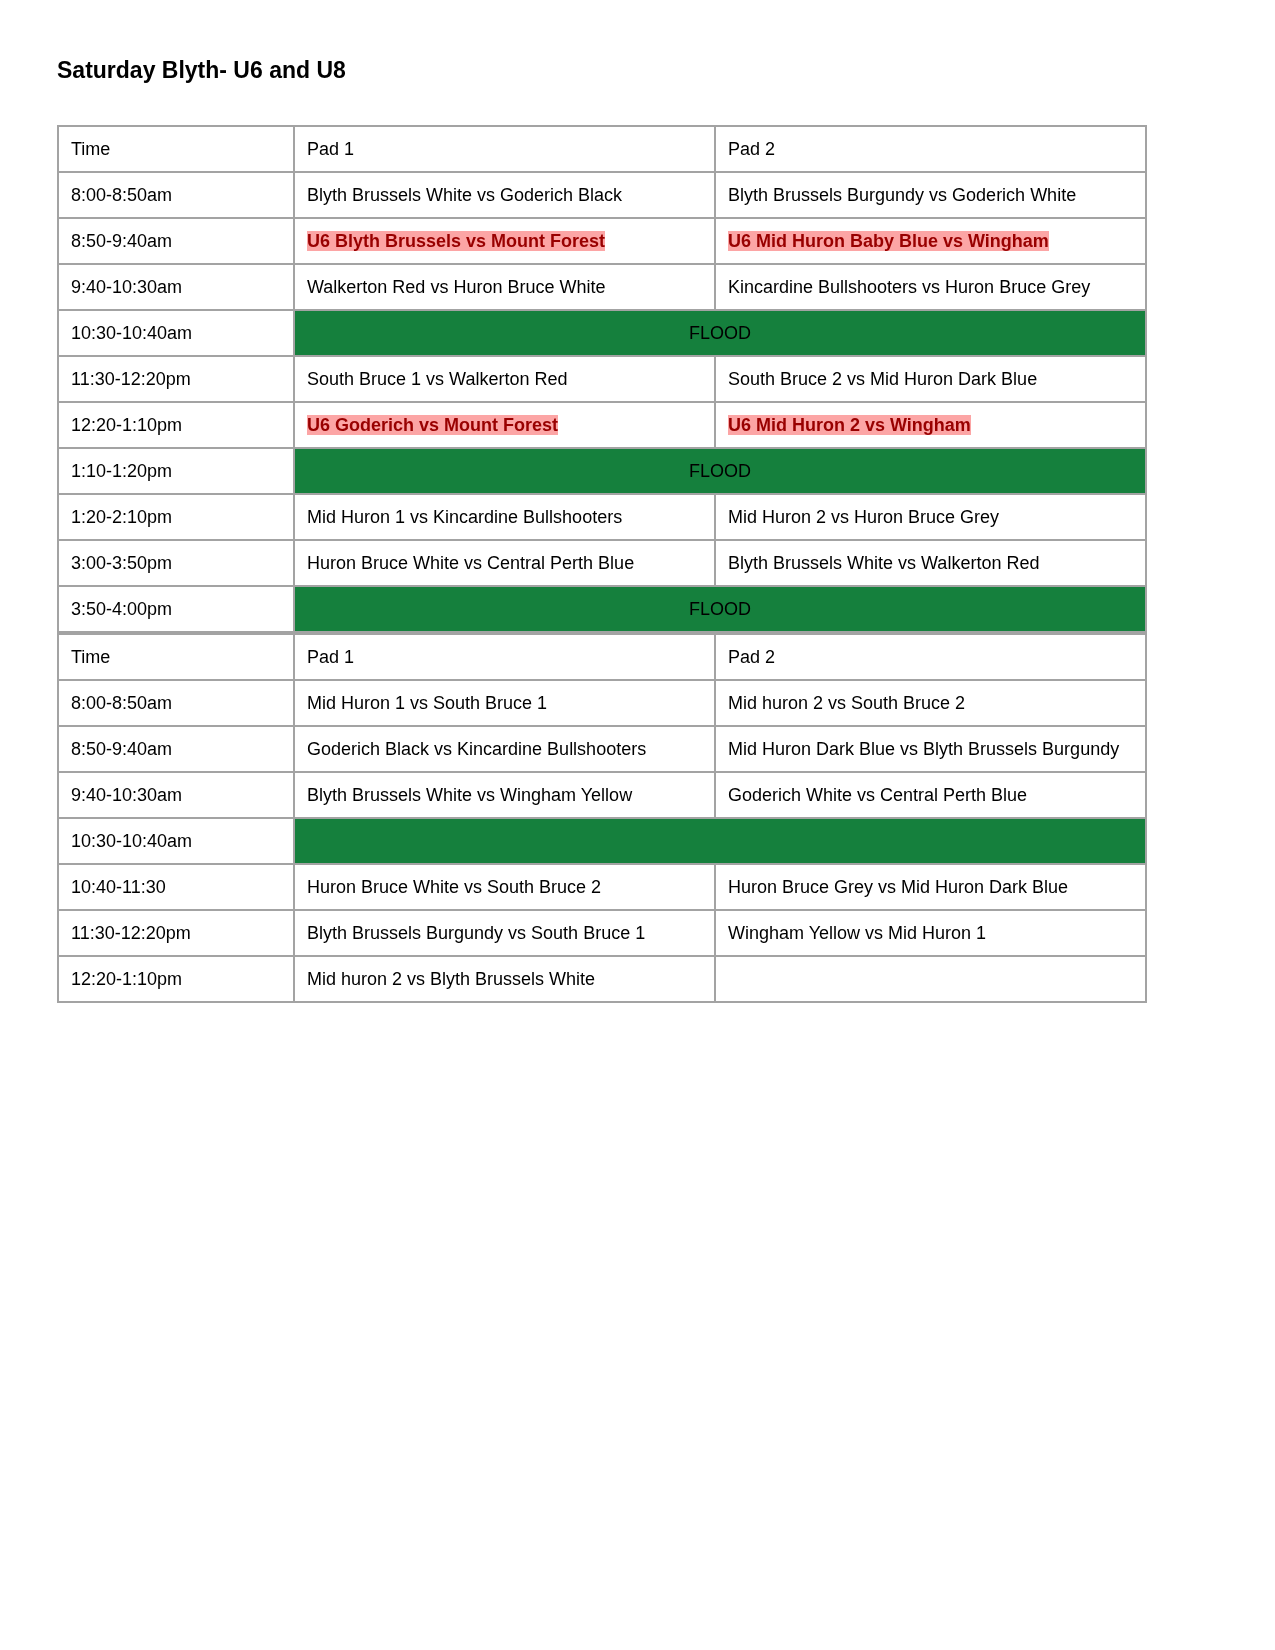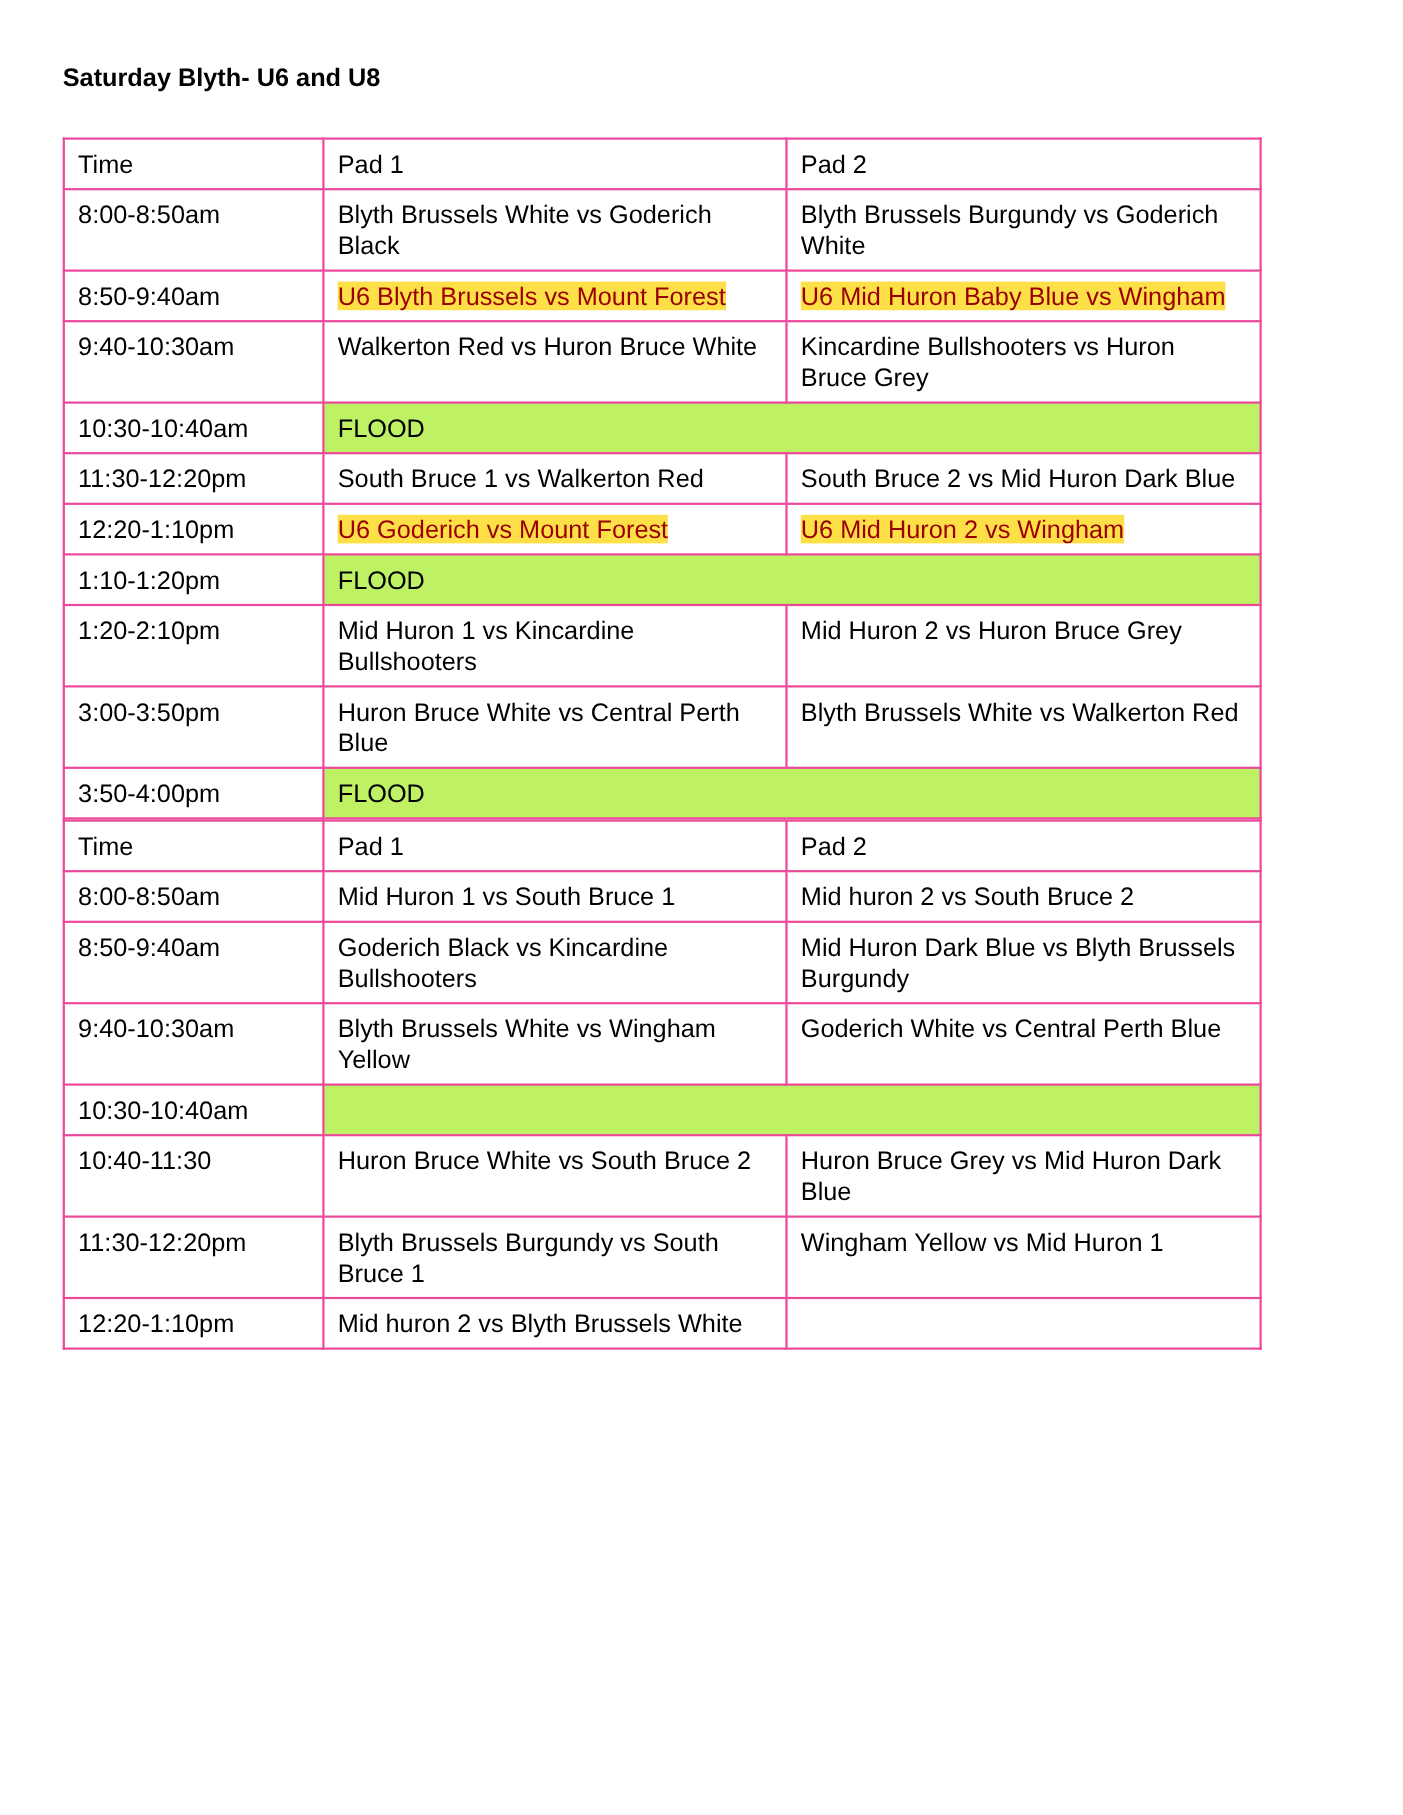--- a/index.html
+++ b/index.html
@@ -27,35 +27,36 @@
   .section-title.second {
     margin-top: 42px;
     margin-bottom: 37px;
   }
   table.sched {
     border-collapse: collapse;
     table-layout: fixed;
     width: 1088px;
   }
   table.sched td {
-    border: 2px solid #ec4899;
+    border: 2px solid #a3a3a3;
     padding: 8px 12px;
-    font-size: 23px;
+    font-size: 18px;
     line-height: 28px;
     vertical-align: top;
     word-wrap: break-word;
   }
   td.center { text-align: left; }
   td.flood {
-    background: #bef264;
-    text-align: left;
+    background: #15803d;
+    text-align: center;
   }
   .u6 {
-    background: #fde047;
+    background: #fca5a5;
     color: #990000;
+    font-weight: bold;
   }
 </style>
 </head>
 <body>
 
 <div class="page">
 
   <h1 class="section-title">Saturday Blyth- U6 and U8</h1>
 
   <table class="sched">

